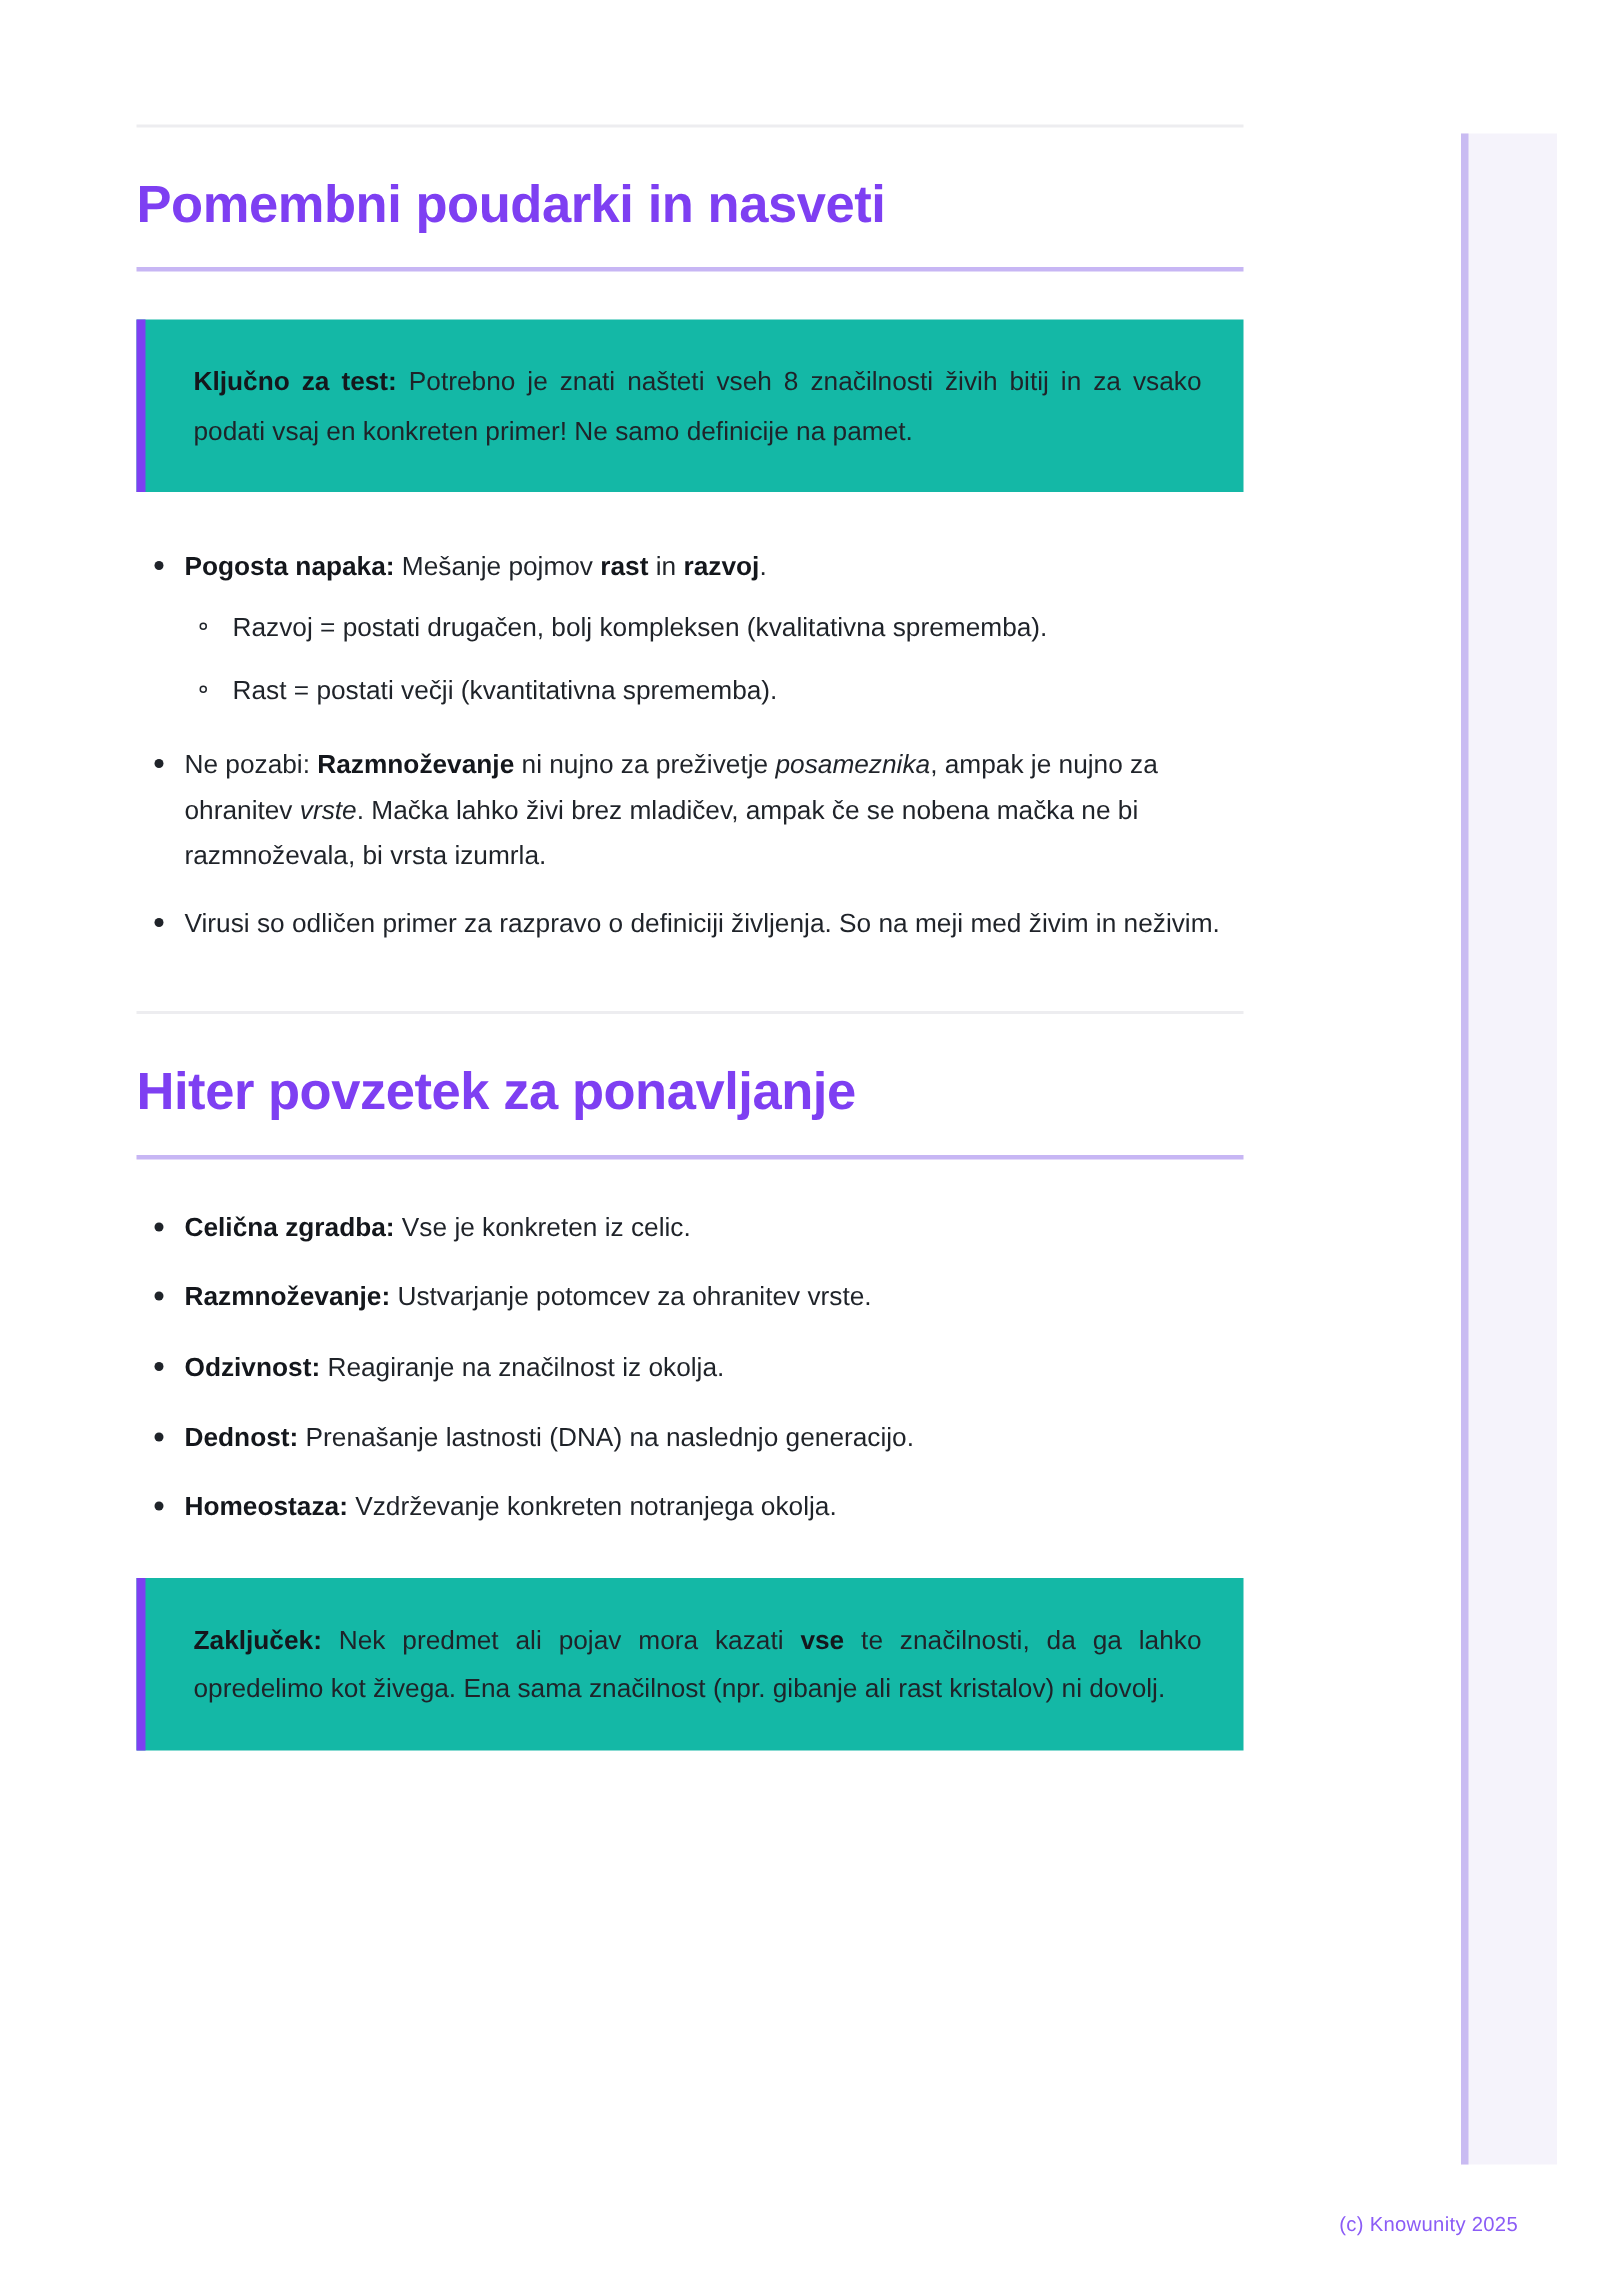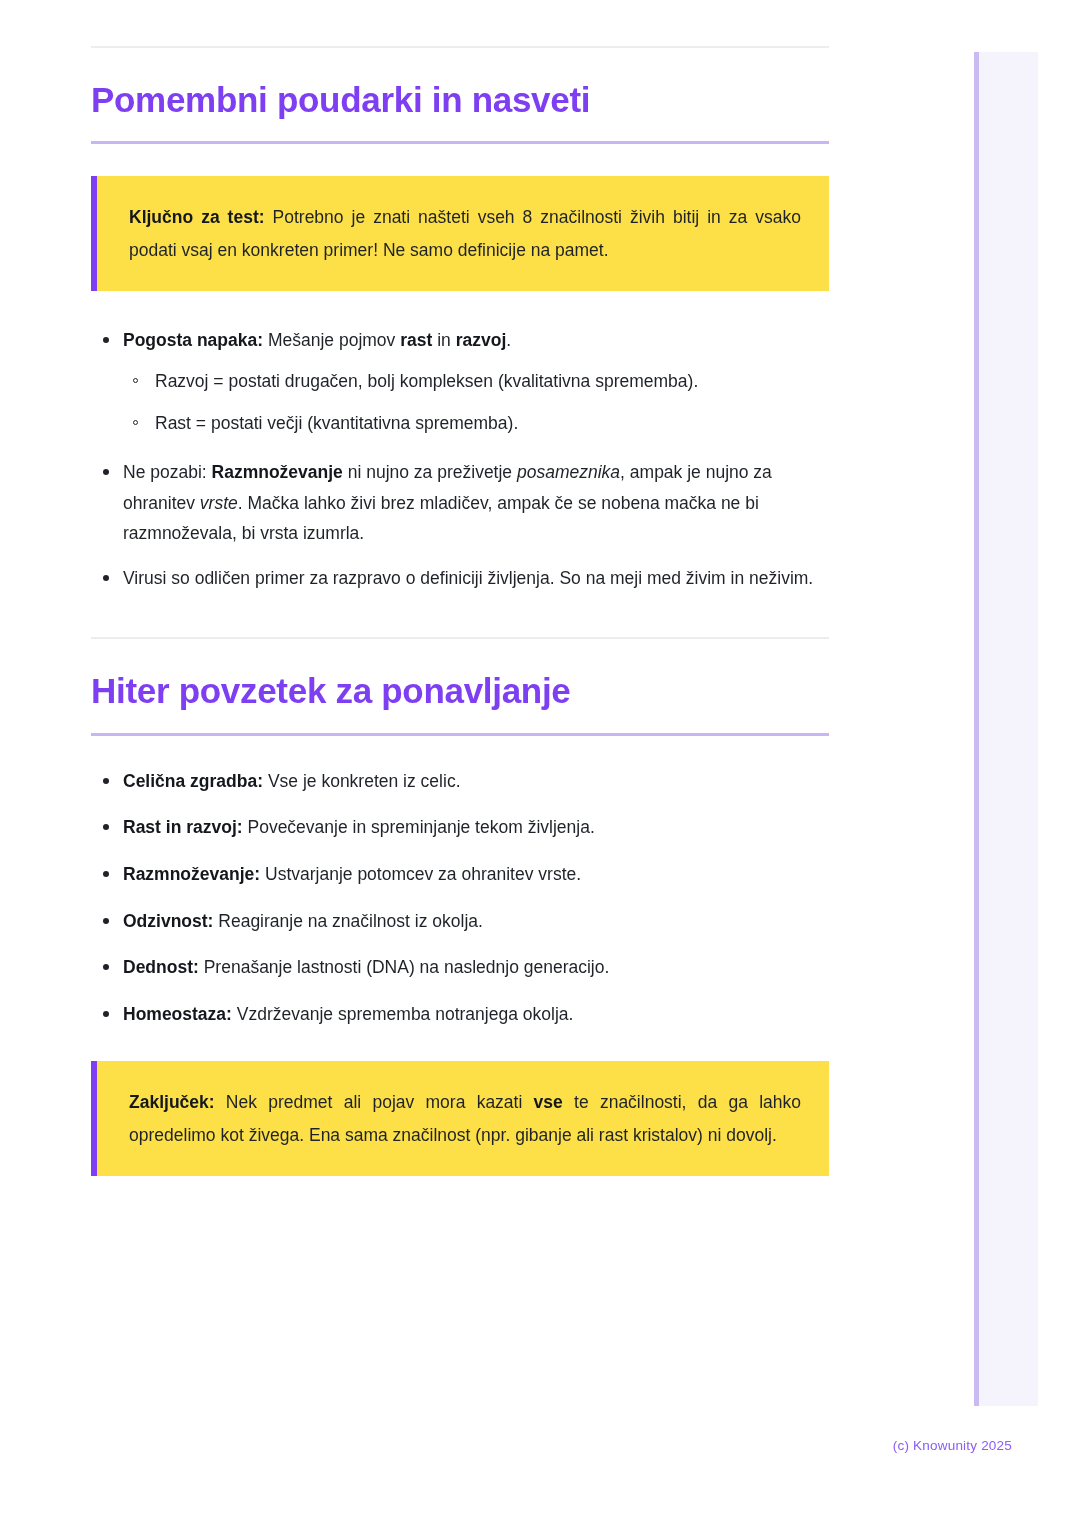--- a/index.html
+++ b/index.html
@@ -16,20 +16,21 @@
     color: #1f2329;
     -webkit-font-smoothing: antialiased;
     overflow: hidden;
   }
 
   
   .page {
     position: absolute;
     inset: 0;
     background: #ffffff;
+    margin-top: 37px;
   }
 
   .content-col {
     position: absolute;
     left: 91px;
     top: 0;
     width: 738px;
   }
 
   
@@ -70,21 +71,21 @@
   }
   .title-underline {
     height: 3px;
     background: #c7b6f4;
     margin: 0;
     border: 0;
   }
 
   
   .callout {
-    background: #fde047;
+    background: #14b8a6;
     border-left: 6px solid #7e3ff2;
     box-sizing: border-box;
     padding: 25px 28px 25px 32px;
   }
   .callout p {
     margin: 0;
     font-size: 17.5px;
     line-height: 1.85;
     text-align: justify;
     color: #1f2329;
@@ -195,25 +196,24 @@
     </section>
 
     <hr class="section-divider" style="margin-top:44px;">
 
     <section style="margin-top:32px;">
       <h1 class="section-title">Hiter povzetek za ponavljanje</h1>
       <hr class="title-underline" style="margin-top:21px;">
 
       <ul class="bullets summary" style="margin-top:30px;">
         <li><strong>Celična zgradba:</strong><span> Vse je konkreten iz celic.</span></li>
-        <li><strong>Rast in razvoj:</strong><span> Povečevanje in spreminjanje tekom življenja.</span></li>
         <li><strong>Razmnoževanje:</strong><span> Ustvarjanje potomcev za ohranitev vrste.</span></li>
         <li><strong>Odzivnost:</strong><span> Reagiranje na značilnost iz okolja.</span></li>
         <li><strong>Dednost:</strong><span> Prenašanje lastnosti (DNA) na naslednjo generacijo.</span></li>
-        <li><strong>Homeostaza:</strong><span> Vzdrževanje sprememba notranjega okolja.</span></li>
+        <li><strong>Homeostaza:</strong><span> Vzdrževanje konkreten notranjega okolja.</span></li>
       </ul>
 
       <div class="callout" style="margin-top:32px;">
         <p><strong>Zaključek:</strong><span> Nek predmet ali pojav mora kazati </span><strong>vse</strong><span> te značilnosti, da ga lahko opredelimo kot živega. Ena sama značilnost (npr. gibanje ali rast kristalov) ni dovolj.</span></p>
       </div>
     </section>
 
   </div>
 
   <div class="footer">(c) Knowunity 2025</div>

